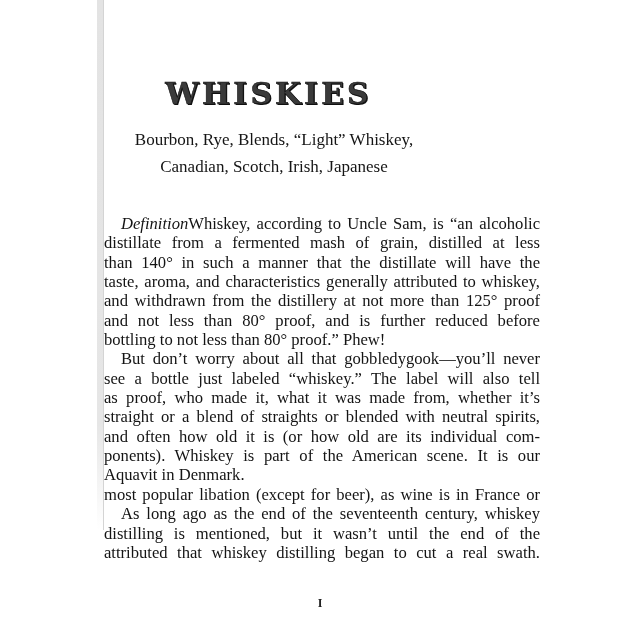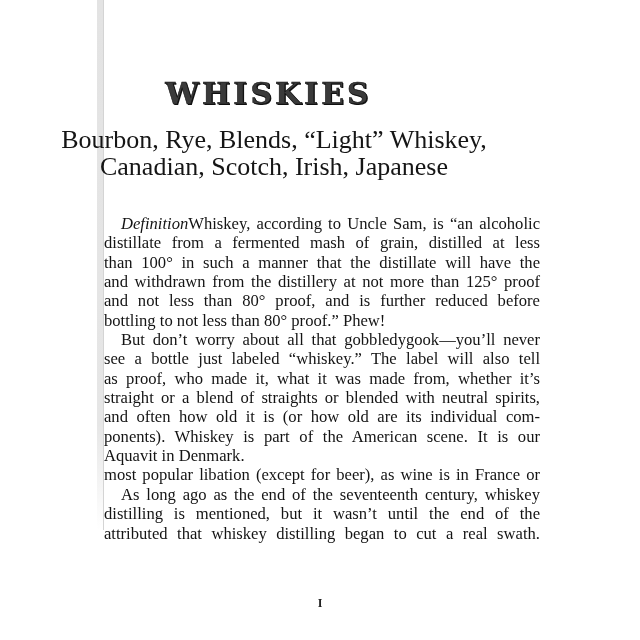--- a/index.html
+++ b/index.html
@@ -1,20 +1,20 @@
 <!DOCTYPE html>
 <html><head>
 <meta charset="utf-8">
 <style>
   html, body { margin: 0; padding: 0; background: #ffffff; }
   body { width: 640px; height: 640px; position: relative; overflow: hidden; font-family: "Liberation Serif", "DejaVu Serif", serif; color: #1a1a1a; }
   .page-edge { position: absolute; left: 97px; top: 0; width: 6px; height: 530px; background: linear-gradient(to bottom, #e3e3e3 0%, #e6e6e6 80%, rgba(240,240,240,0) 100%); }
   .page-edge::after { content: ""; position: absolute; left: 6px; top: 0; width: 1px; height: 100%; background: #d4d4d4; }
   .chapter-title { position: absolute; top: 76px; left: 0; width: 537px; text-align: center; font-family: "DejaVu Serif", serif; font-weight: bold; font-size: 30px; letter-spacing: 3px; color: #3a3a3a; -webkit-text-stroke: 0.6px #111; text-shadow: 1px 1px 0 #111; }
-  .subtitle { position: absolute; top: 126px; left: 0; width: 548px; text-align: center; font-size: 26px; line-height: 27px; color: #151515; }
+  .subtitle { position: absolute; top: 126px; left: 0; width: 548px; text-align: center; font-size: 17px; line-height: 27px; color: #151515; }
   .body-text { position: absolute; top: 214px; left: 104px; width: 436px; font-size: 16.6px; line-height: 19.35px; text-align: justify; color: #141414; }
   .line { display: block; text-align: justify; text-align-last: justify; white-space: nowrap; }
   .line.last { text-align-last: left; }
   .line.indent { padding-left: 17px; }
   .def-label { font-style: italic; }
   .folio { position: absolute; top: 596px; left: 0; width: 640px; text-align: center; font-size: 12px; font-weight: bold; color: #222; }
 </style>
 </head>
 <body>
 
@@ -24,21 +24,22 @@
 
 <div class="subtitle">
   <div>Bourbon, Rye, Blends, “Light” Whiskey,</div>
   <div>Canadian, Scotch, Irish, Japanese</div>
 </div>
 
 <div class="body-text">
   <div>
     <span class="line indent"><span class="def-label">Definition</span><span>Whiskey, according to Uncle Sam, is “an alcoholic</span></span>
     <span class="line">distillate from a fermented mash of grain, distilled at less</span>
-    <span class="line">than 100° in such a manner that the distillate will have the</span>
+    <span class="line">than 140° in such a manner that the distillate will have the</span>
+    <span class="line">taste, aroma, and characteristics generally attributed to whiskey,</span>
     <span class="line">and withdrawn from the distillery at not more than 125° proof</span>
     <span class="line">and not less than 80° proof, and is further reduced before</span>
     <span class="line last">bottling to not less than 80° proof.” Phew!</span>
   </div>
   <div>
     <span class="line indent">But don’t worry about all that gobbledygook—you’ll never</span>
     <span class="line">see a bottle just labeled “whiskey.” The label will also tell</span>
     <span class="line">as proof, who made it, what it was made from, whether it’s</span>
     <span class="line">straight or a blend of straights or blended with neutral spirits,</span>
     <span class="line">and often how old it is (or how old are its individual com-</span>

